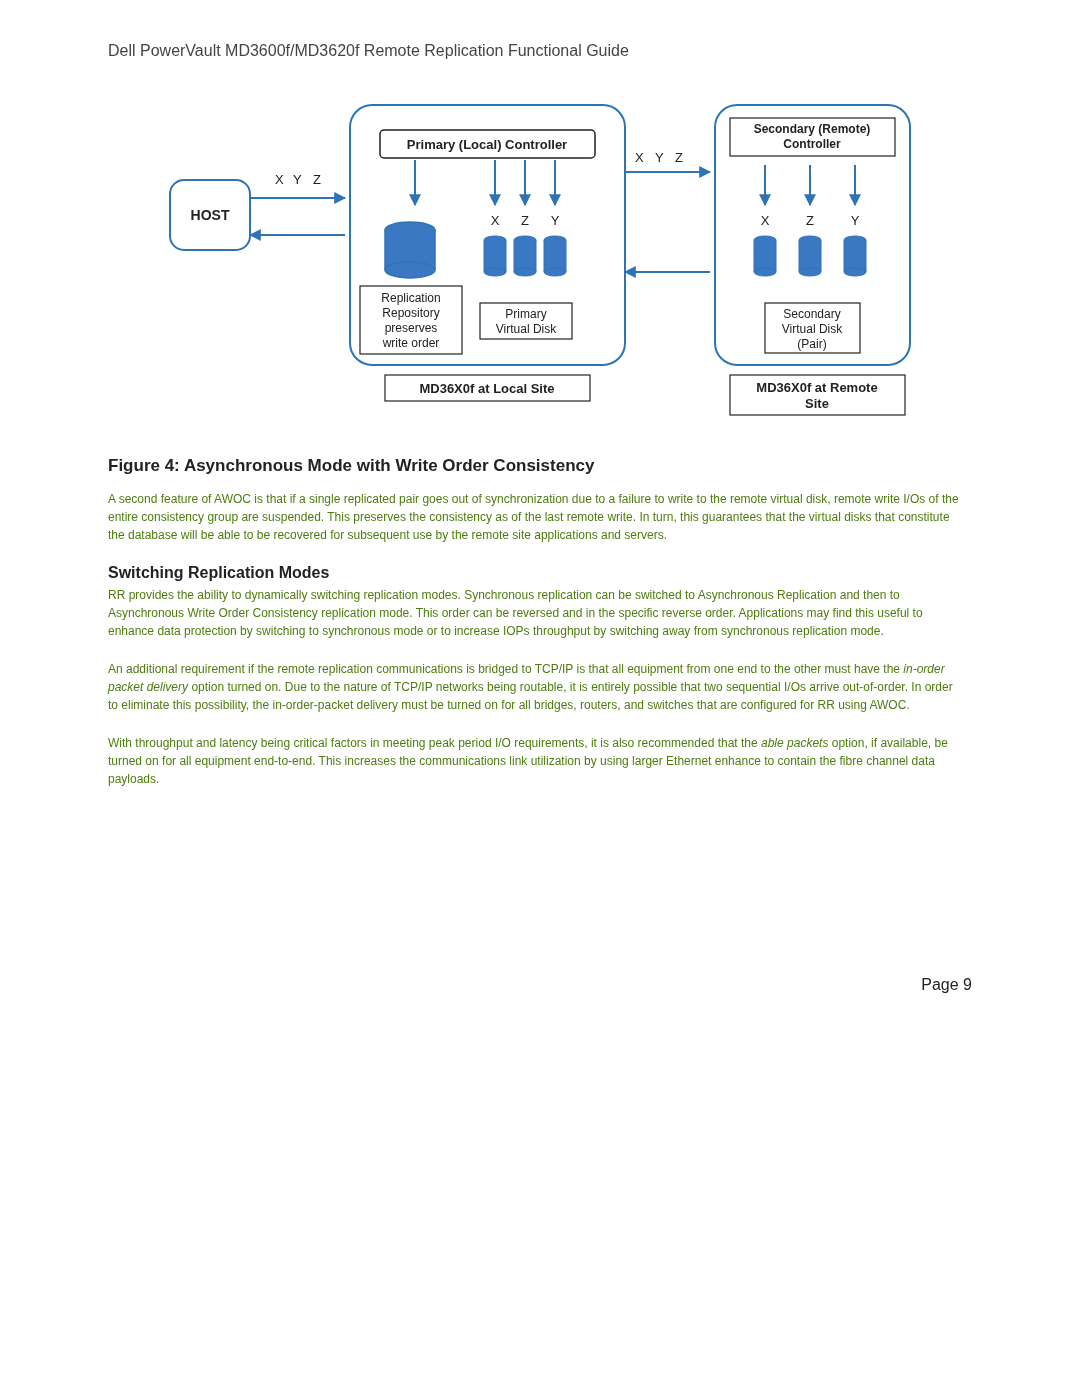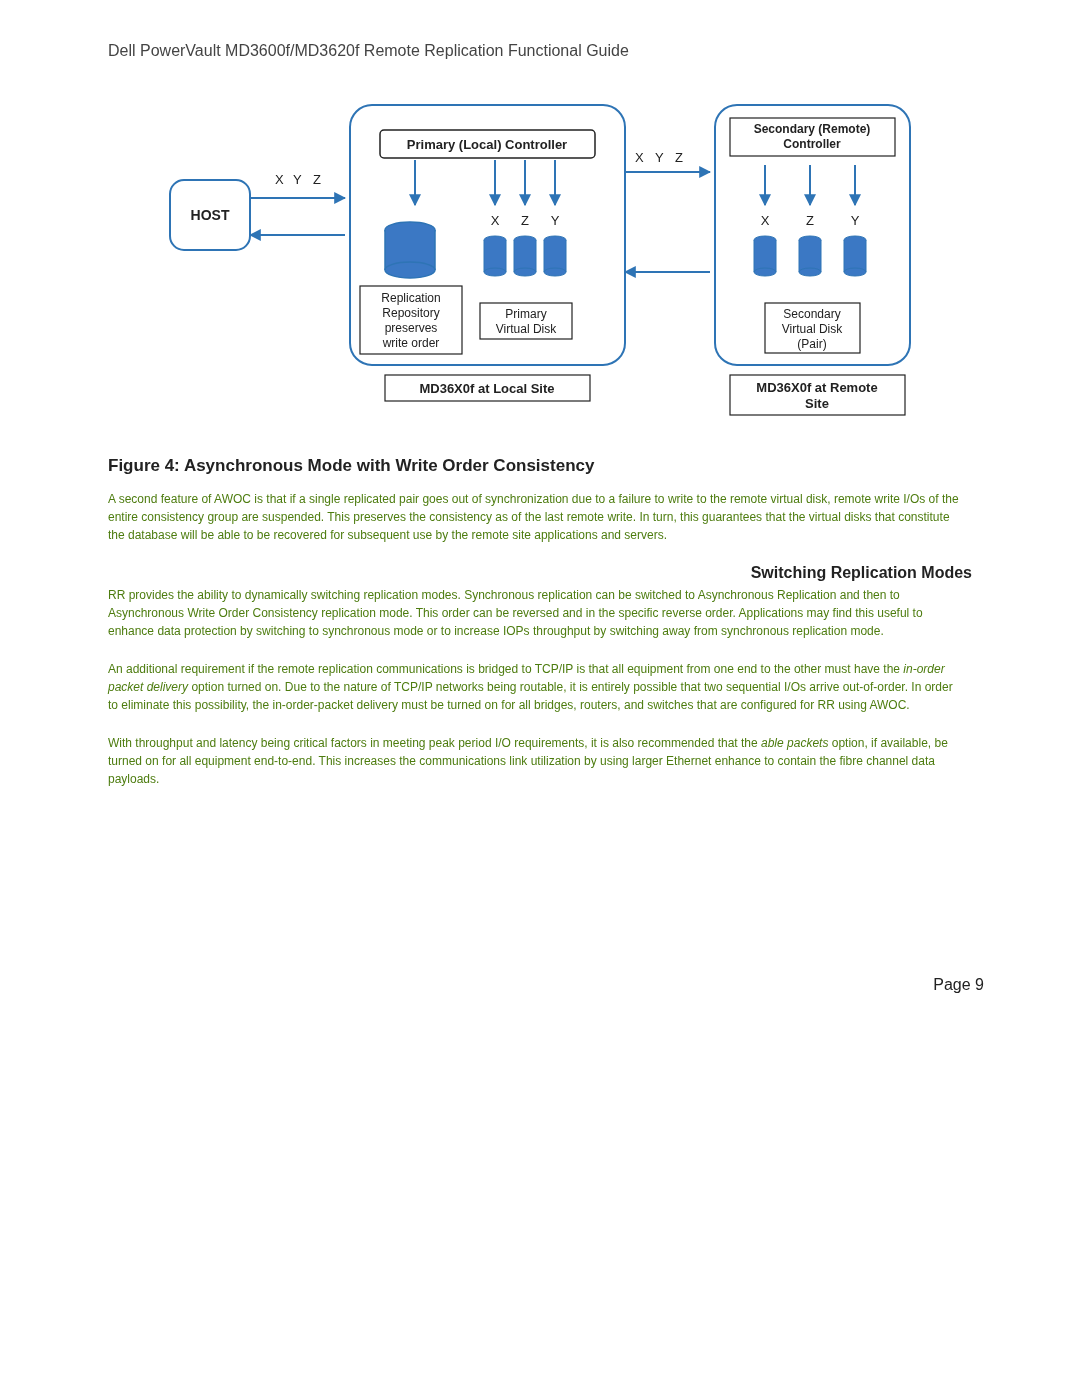--- a/index.html
+++ b/index.html
@@ -35,25 +35,24 @@
     font-size: 12px;
     line-height: 1.5;
     margin: 0 8px 20px 0;
     color: #4d7c0f;
   }
   .subhead {
     font-weight: 700;
     font-size: 16px;
     margin: 0 0 4px 0;
     color: #222;
-    text-align: right;
   }
   .page-number {
     position: absolute;
-    right: 96px;
+    right: 108px;
     bottom: 48px;
     font-size: 16px;
     color: #222;
   }
   em.term { }
   
   svg text {
     font-family: "Segoe UI", Arial, sans-serif;
     fill: #222;
   }

